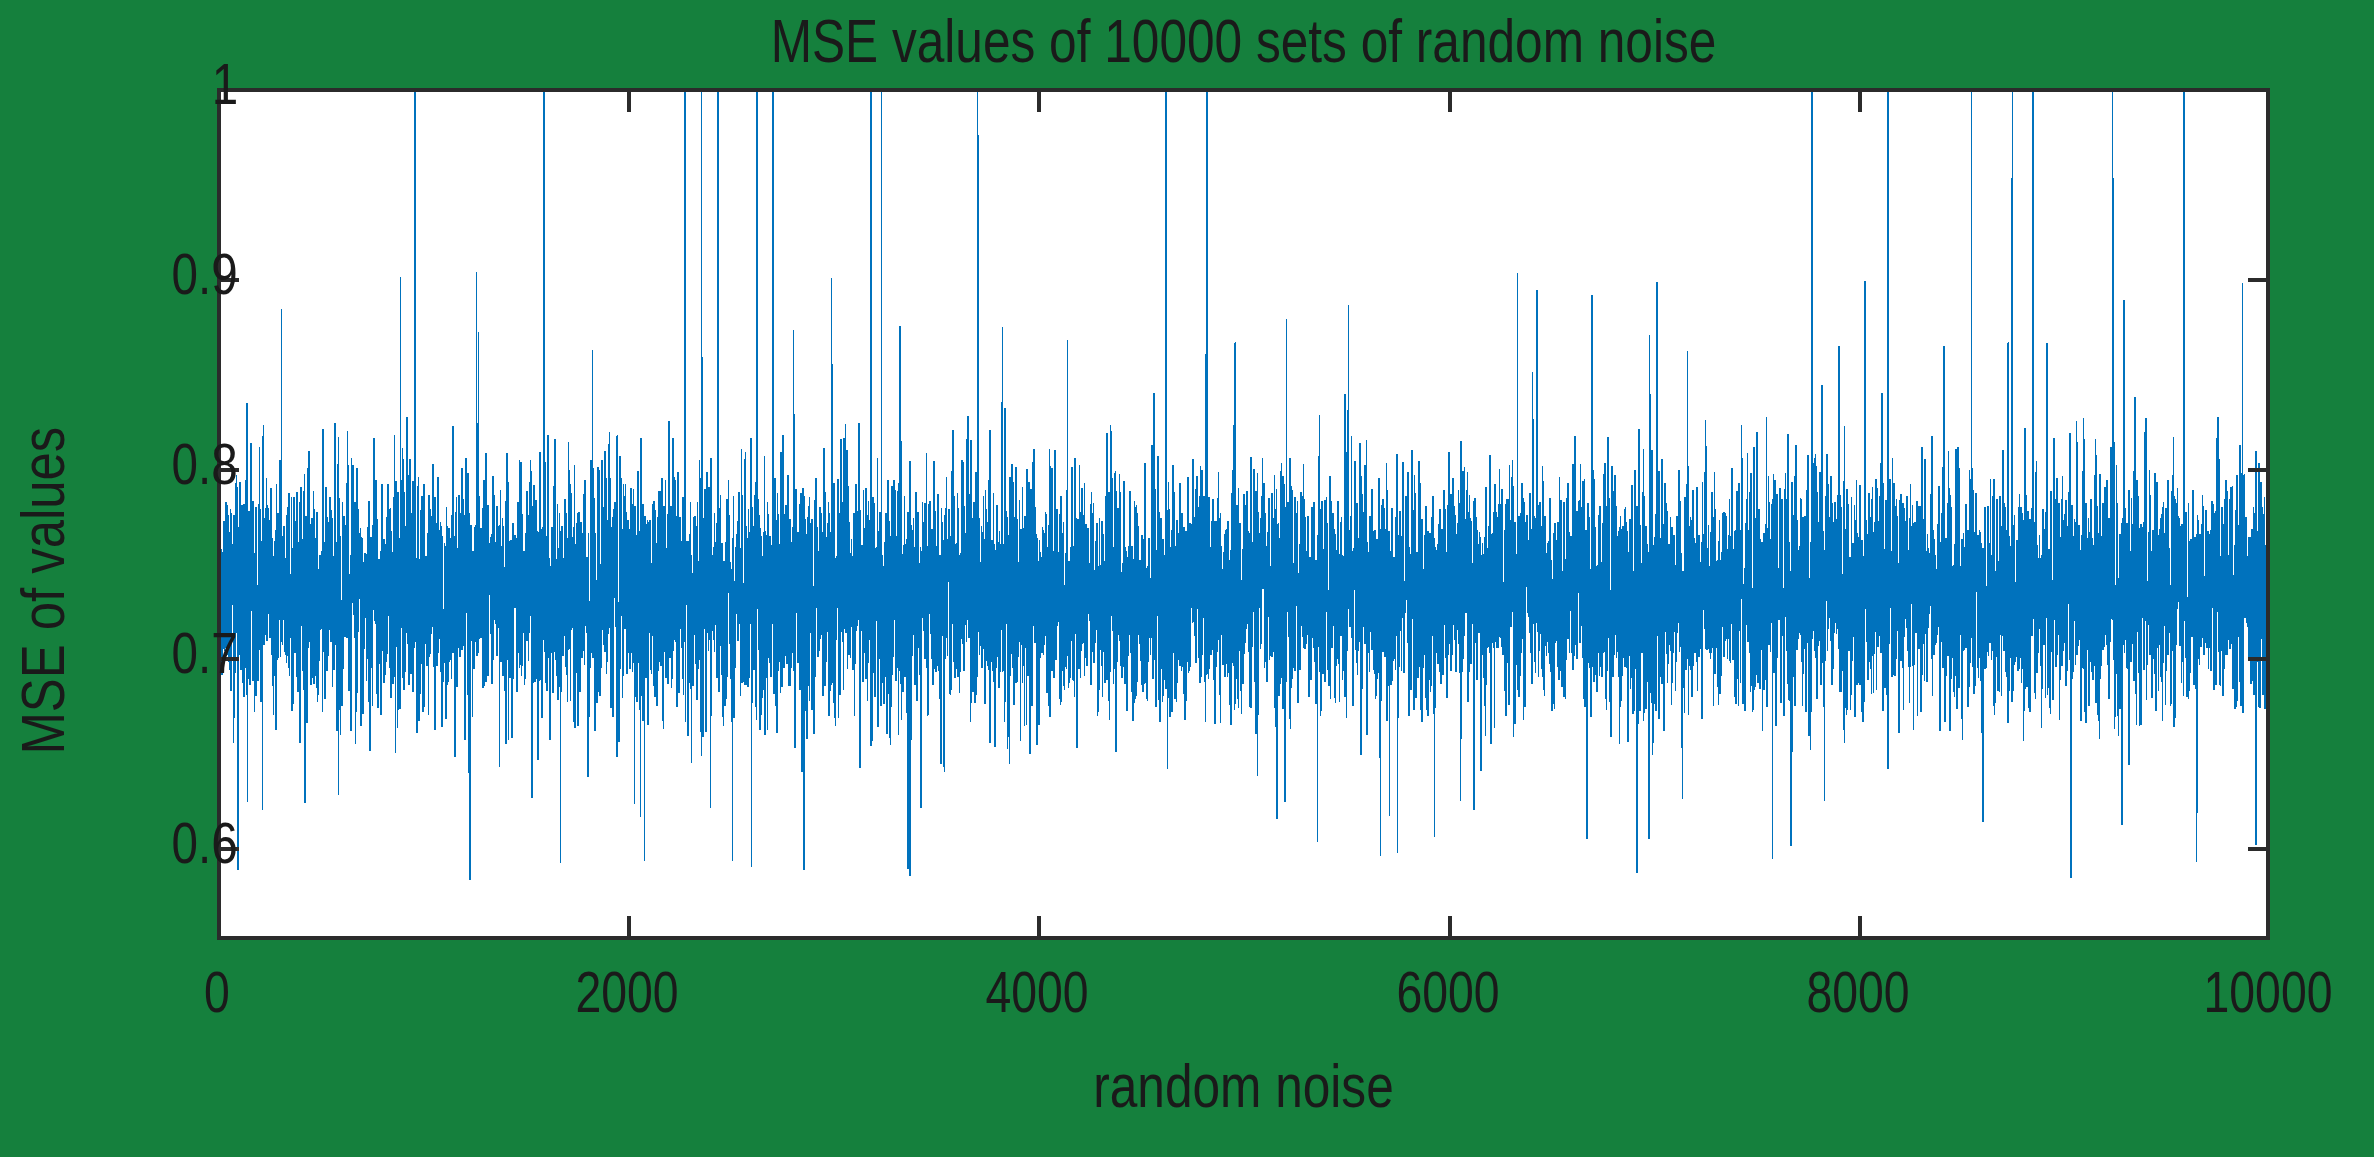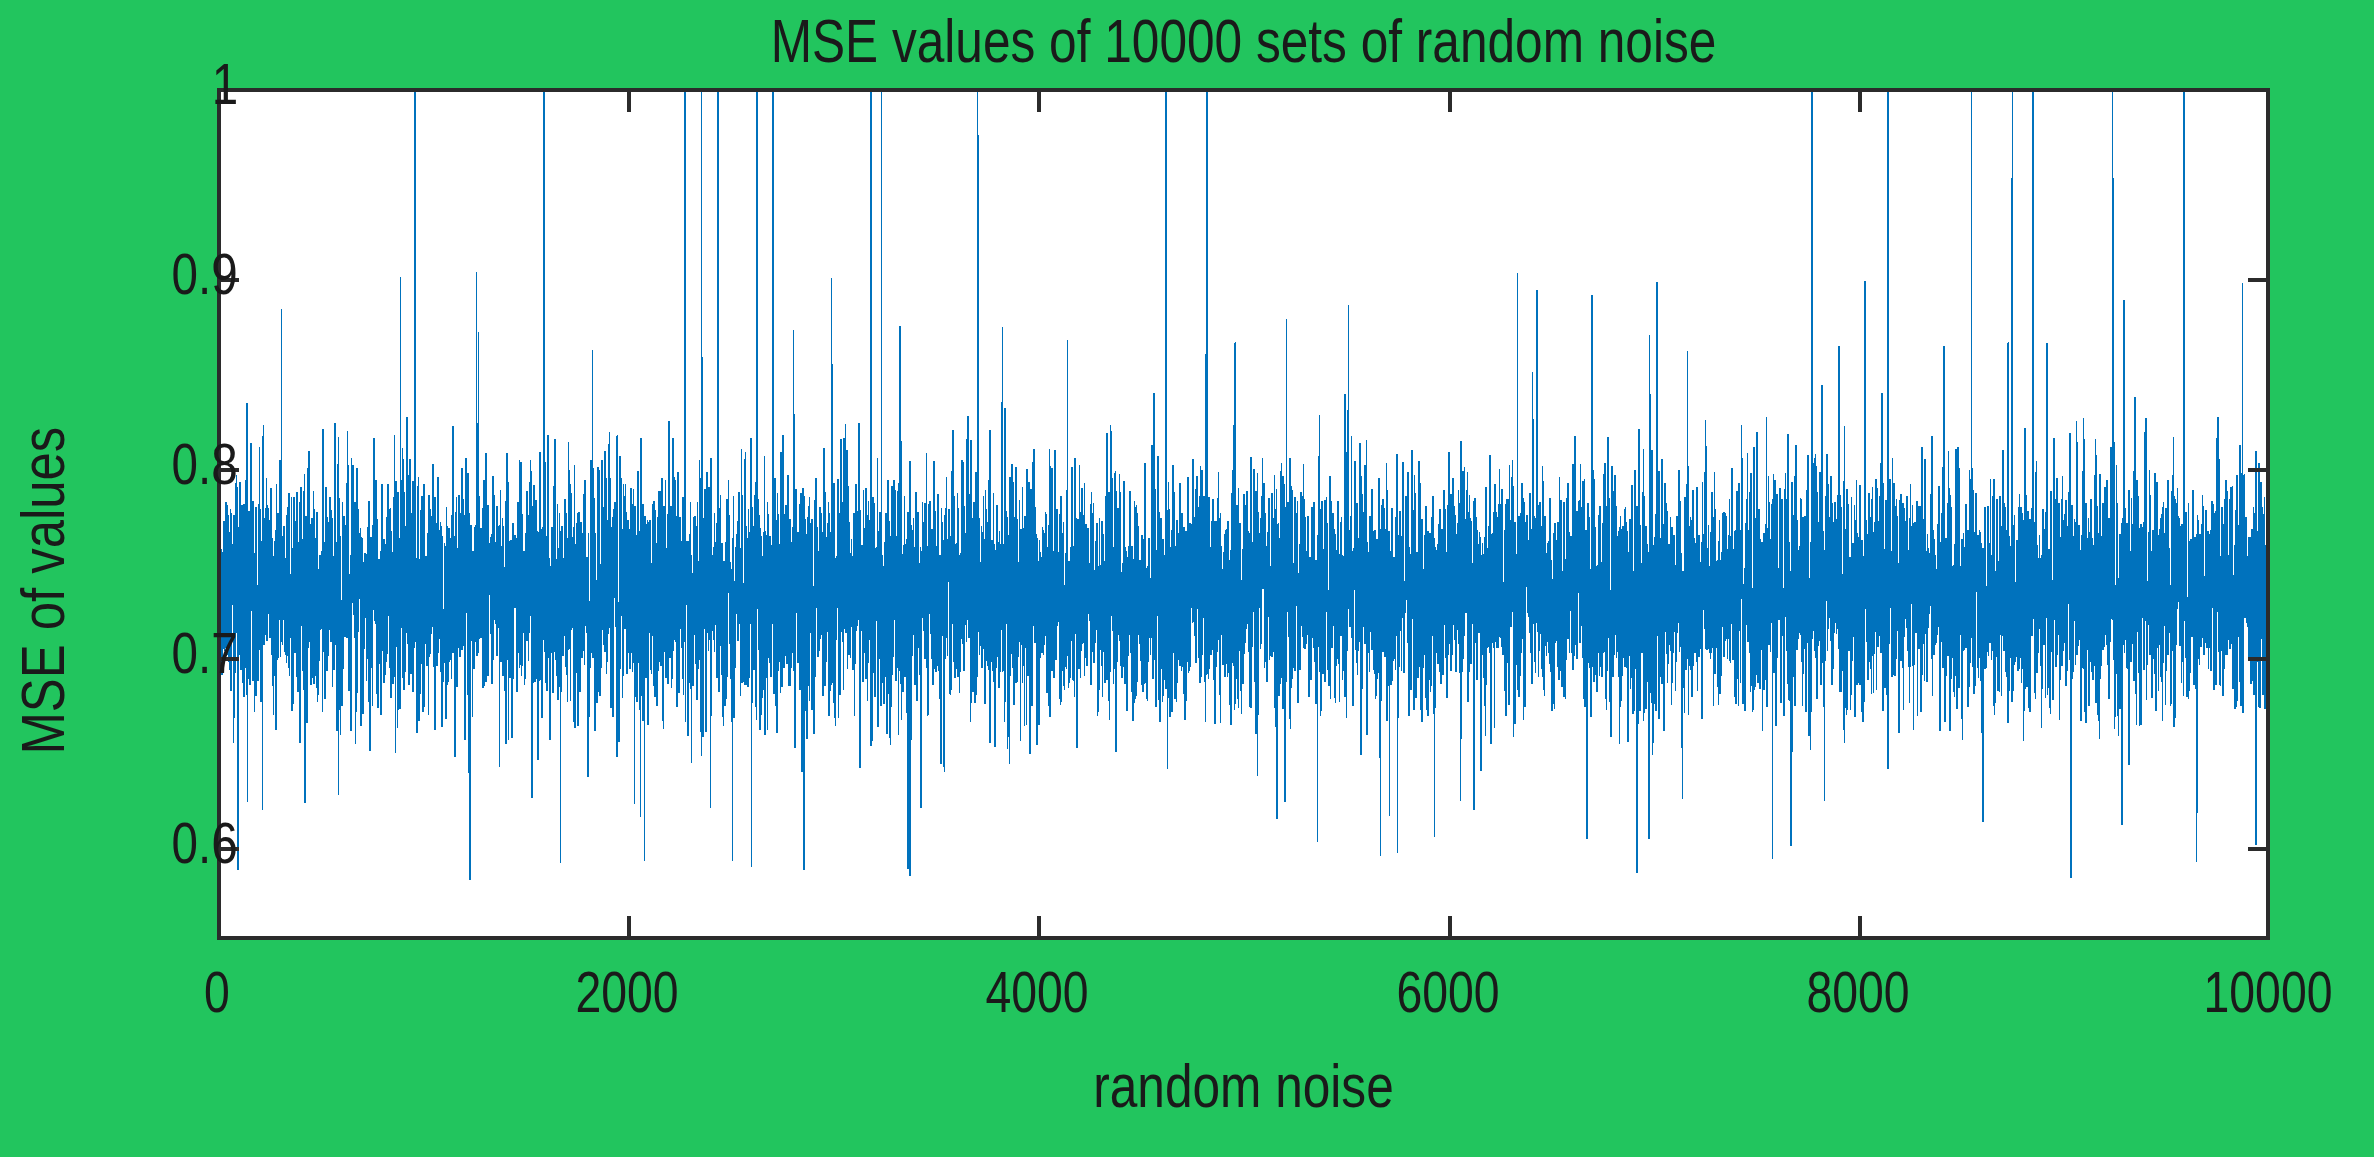--- a/index.html
+++ b/index.html
@@ -12,21 +12,21 @@
     width: 2374px;
     height: 1157px;
     font-family: "Liberation Sans", sans-serif;
     overflow: hidden;
   }
 
   #figure {
     position: relative;
     width: 2374px;
     height: 1157px;
-    background: #22c55e;
+    background: #15803d;
   }
 
   
   #chart-title {
     position: absolute;
     left: 217px;
     top: 2px;
     width: 2053px;
     height: 78px;
     line-height: 78px;

